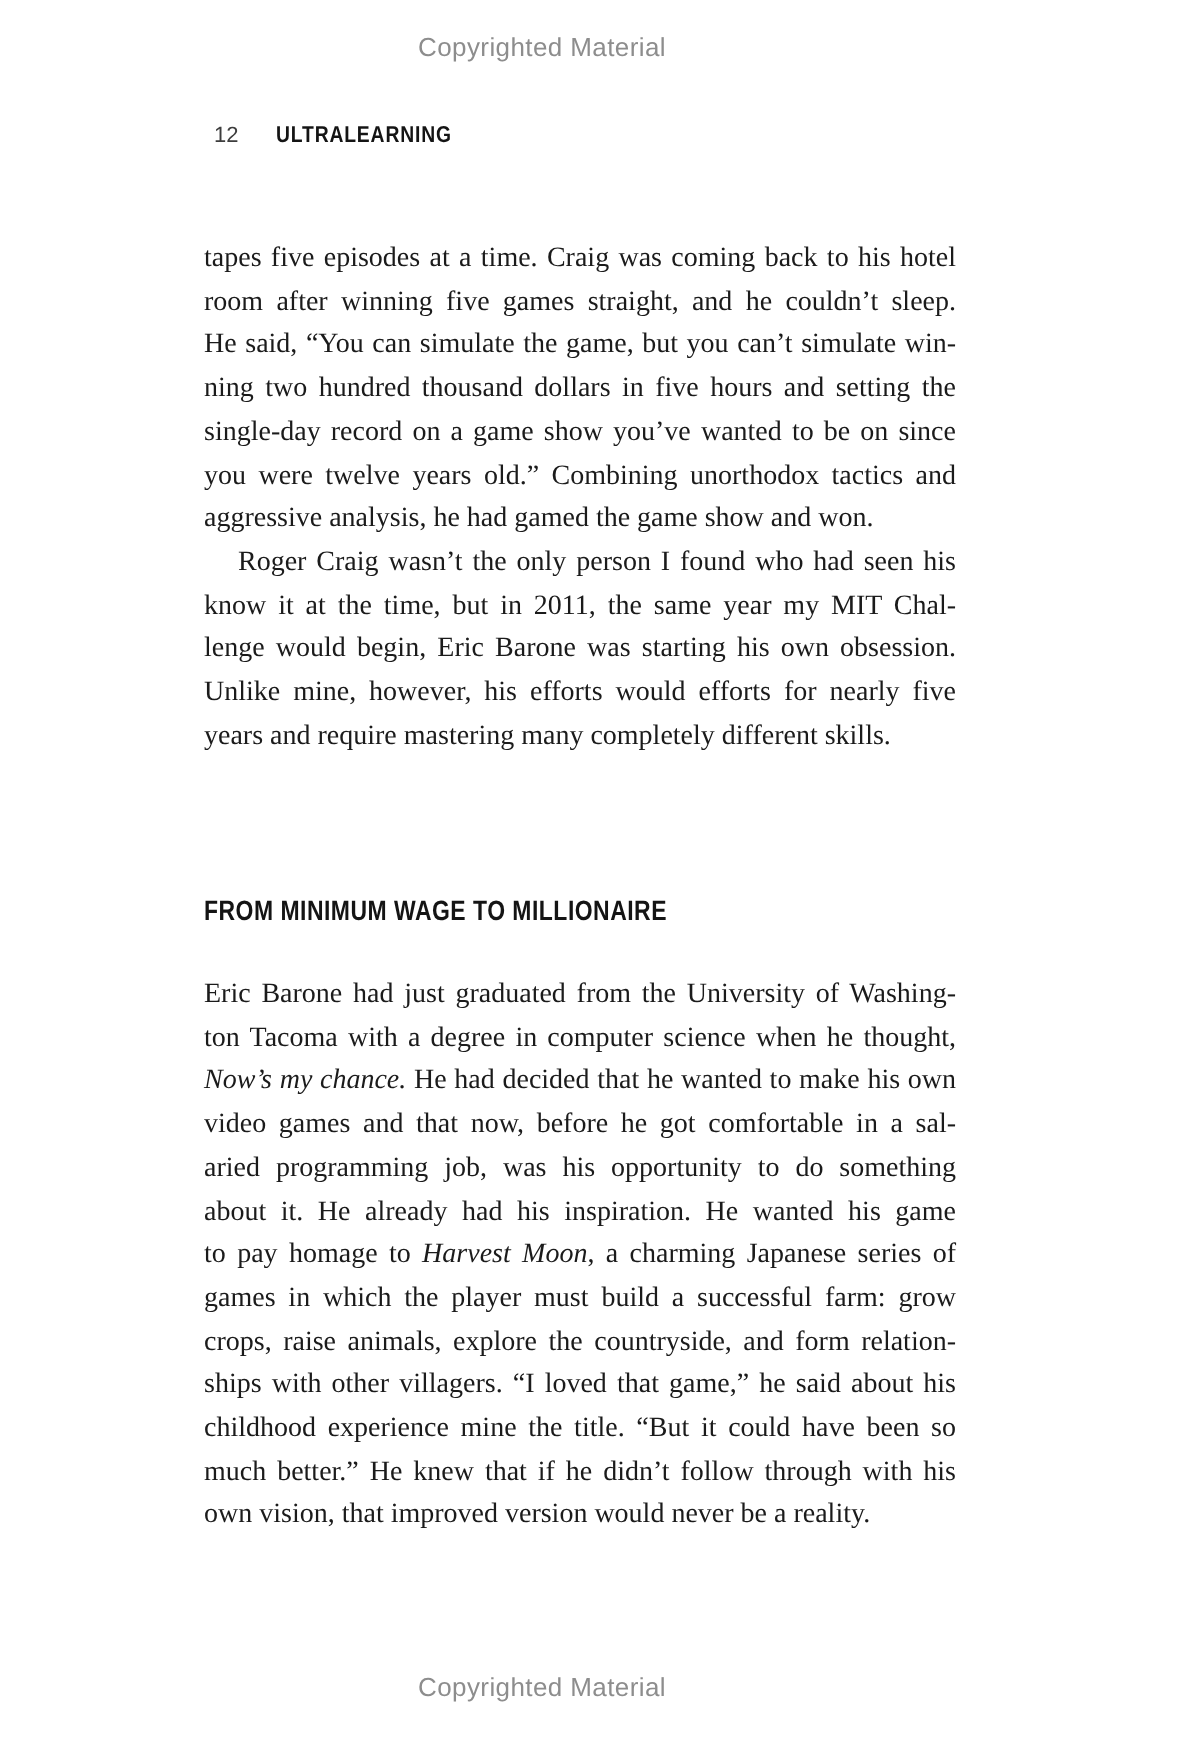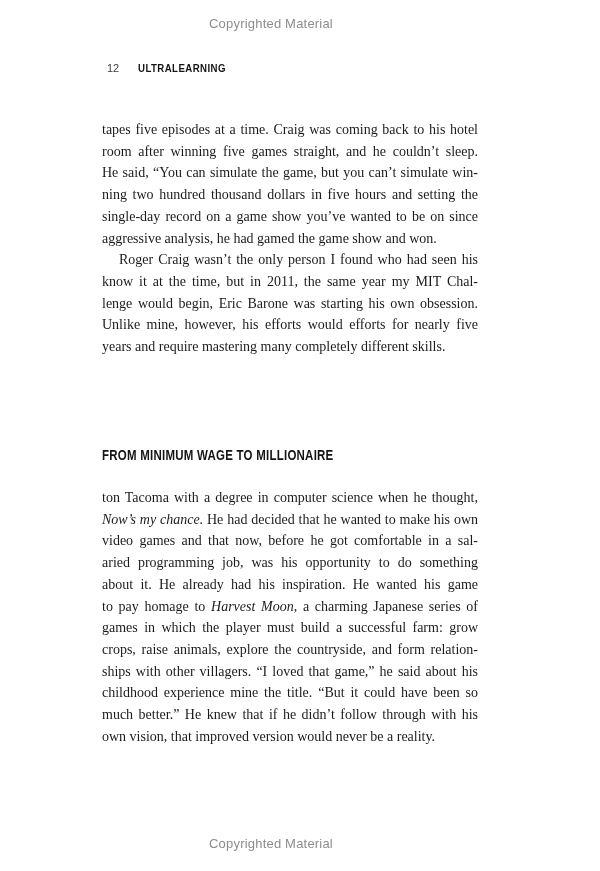--- a/index.html
+++ b/index.html
@@ -46,35 +46,37 @@
     <span class="book-title">ULTRALEARNING</span>
   </div>
 
   <div class="textblock" id="block1">
       <div>
         <div class="line"><span>tapes five episodes at a time. Craig was coming back to his hotel</span></div>
         <div class="line"><span>room after winning five games straight, and he couldn’t sleep.</span></div>
         <div class="line"><span>He said, “You can simulate the game, but you can’t simulate win-</span></div>
         <div class="line"><span>ning two hundred thousand dollars in five hours and setting the</span></div>
         <div class="line"><span>single-day record on a game show you’ve wanted to be on since</span></div>
+        <div class="line"><span>you were twelve years old.” Combining unorthodox tactics and</span></div>
         <div class="line last"><span>aggressive analysis, he had gamed the game show and won.</span></div>
       </div>
       <div>
         <div class="line indent"><span>Roger Craig wasn’t the only person I found who had seen his</span></div>
         <div class="line"><span>know it at the time, but in 2011, the same year my MIT Chal-</span></div>
         <div class="line"><span>lenge would begin, Eric Barone was starting his own obsession.</span></div>
         <div class="line"><span>Unlike mine, however, his efforts would efforts for nearly five</span></div>
         <div class="line last"><span>years and require mastering many completely different skills.</span></div>
       </div>
     </div>
 
   <h2 class="section-heading">FROM MINIMUM WAGE TO MILLIONAIRE</h2>
 
   <div class="textblock" id="block2">
       <div>
+        <div class="line"><span>Eric Barone had just graduated from the University of Washing-</span></div>
         <div class="line"><span>ton Tacoma with a degree in computer science when he thought,</span></div>
         <div class="line"><em>Now’s my chance.</em><span> He had decided that he wanted to make his own</span></div>
         <div class="line"><span>video games and that now, before he got comfortable in a sal-</span></div>
         <div class="line"><span>aried programming job, was his opportunity to do something</span></div>
         <div class="line"><span>about it. He already had his inspiration. He wanted his game</span></div>
         <div class="line"><span>to pay homage to </span><em>Harvest Moon</em><span>, a charming Japanese series of</span></div>
         <div class="line"><span>games in which the player must build a successful farm: grow</span></div>
         <div class="line"><span>crops, raise animals, explore the countryside, and form relation-</span></div>
         <div class="line"><span>ships with other villagers. “I loved that game,” he said about his</span></div>
         <div class="line"><span>childhood experience mine the title. “But it could have been so</span></div>

